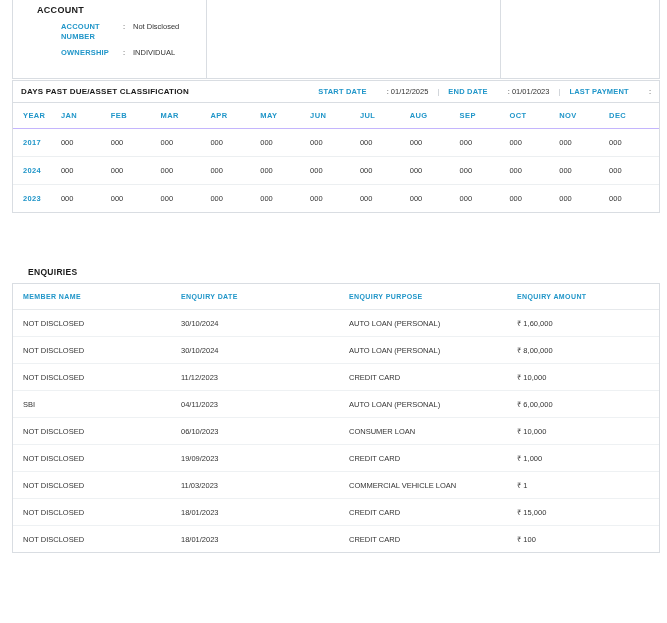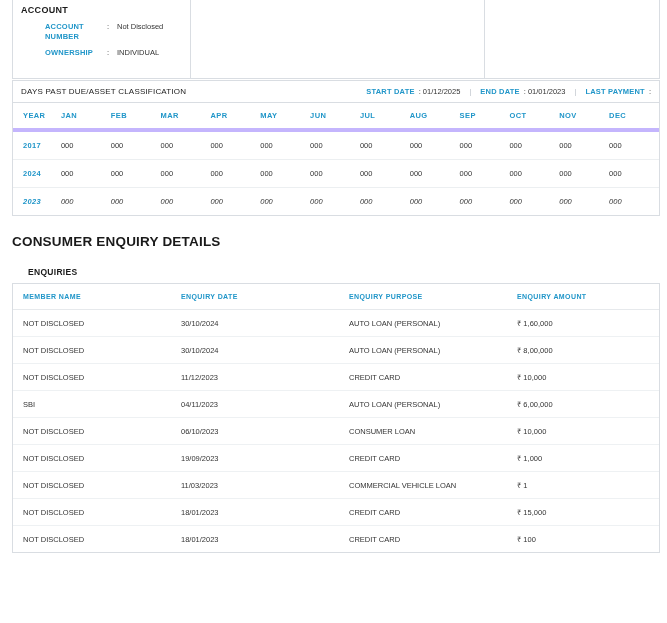--- a/index.html
+++ b/index.html
@@ -22,20 +22,21 @@
   
   .account-block {
     position: absolute;
     left: 12px;
     top: 0px;
     width: 648px;
     height: 79px;
     border: 1px solid #d9dde2;
     border-top: none;
     display: flex;
+    padding-left: 16px;
   }
   .acct-col-1 {
     width: 178px;
     border-right: 1px solid #d9dde2;
     padding: 5px 8px 0 8px;
   }
   .acct-col-2 {
     width: 294px;
     border-right: 1px solid #d9dde2;
   }
@@ -83,63 +84,63 @@
   }
   .dpd-header {
     height: 22px;
     border-bottom: 1px solid #d9dde2;
     display: flex;
     align-items: center;
     padding: 0 8px;
     font-size: 8px;
   }
   .dpd-title {
-    font-weight: normal;
+    font-weight: bold;
     color: #1a1a1a;
     letter-spacing: 0.2px;
     flex: 1;
   }
   .dpd-meta {
     display: flex;
     align-items: flex-start;
     font-size: 7.5px;
   }
   .dpd-meta .mlabel {
     color: #2196c9;
     font-weight: bold;
     letter-spacing: 0.2px;
   }
   .dpd-meta .mval {
     color: #333;
-    margin-left: 4px;
+    margin-left: 20px;
   }
   .dpd-meta .mdiv {
     color: #b9c0c7;
     margin: 0 9px;
   }
   table.dpd {
     width: 100%;
     border-collapse: collapse;
   }
   table.dpd th {
     font-size: 7.5px;
     color: #2196c9;
     font-weight: bold;
     letter-spacing: 0.4px;
     text-align: left;
     padding: 8px 0 8px 0;
-    border-bottom: 4px solid #c4b5fd;
+    border-bottom: 1px solid #c4b5fd;
   }
   table.dpd td {
     font-size: 7.5px;
     color: #333333;
     padding: 9px 0 9px 0;
     border-bottom: 1px solid #eceff1;
   }
-  table.dpd tr:last-child td { border-bottom: none; font-style: italic; }
+  table.dpd tr:last-child td { border-bottom: none; }
   table.dpd th.yearcol, table.dpd td.yearcol {
     padding-left: 10px;
     width: 48px;
   }
   table.dpd td.yearcol {
     color: #2196c9;
     font-weight: bold;
     letter-spacing: 0.3px;
   }
   table.dpd th.mcol, table.dpd td.mcol {
@@ -299,21 +300,20 @@
           <td class="mcol">000</td>
           <td class="mcol">000</td>
           <td class="mcol">000</td>
           <td class="mcol">000</td>
           <td class="mcol">000</td>
         </tr>
       </tbody>
     </table>
   </div>
 
-  <div class="section-title">CONSUMER ENQUIRY DETAILS</div>
   <div class="sub-title">ENQUIRIES</div>
 
   <div class="enq-block">
     <table class="enq">
       <thead>
         <tr>
           <th class="c1">MEMBER NAME</th>
           <th class="c2">ENQUIRY DATE</th>
           <th class="c3">ENQUIRY PURPOSE</th>
           <th class="c4">ENQUIRY AMOUNT</th>

